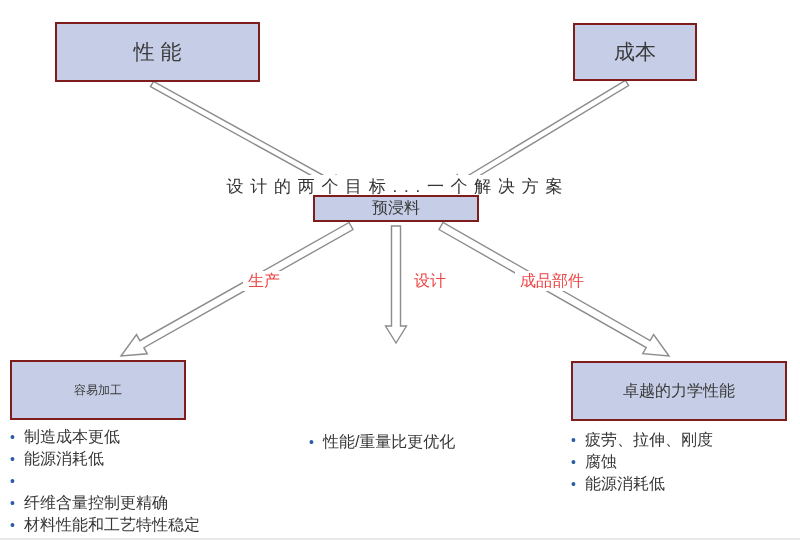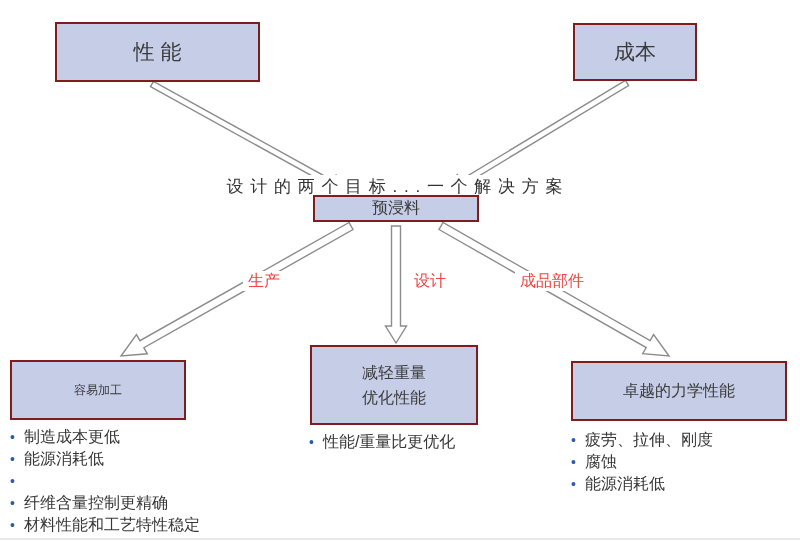--- a/index.html
+++ b/index.html
@@ -61,24 +61,20 @@
   <div class="branch-label" id="branch-design">设计</div>
   <div class="branch-label" id="branch-parts">成品部件</div>
 
   <div class="box" id="box-performance">性 能</div>
   <div class="box" id="box-cost">成本</div>
   <div class="box" id="box-prepreg">预浸料</div>
 
   <div class="box" id="box-easy">
     <span>容易加工</span>
   </div>
-  <div class="box" id="box-weight">
-    <span>减轻重量</span>
-    <span>优化性能</span>
-  </div>
   <div class="box" id="box-mech">
     <span>卓越的力学性能</span>
   </div>
 
   <div class="bullet-list" id="list-left">
     <div class="bullet-row">
       <span class="dot">•</span>
       <span>制造成本更低</span>
     </div>
     <div class="bullet-row">

